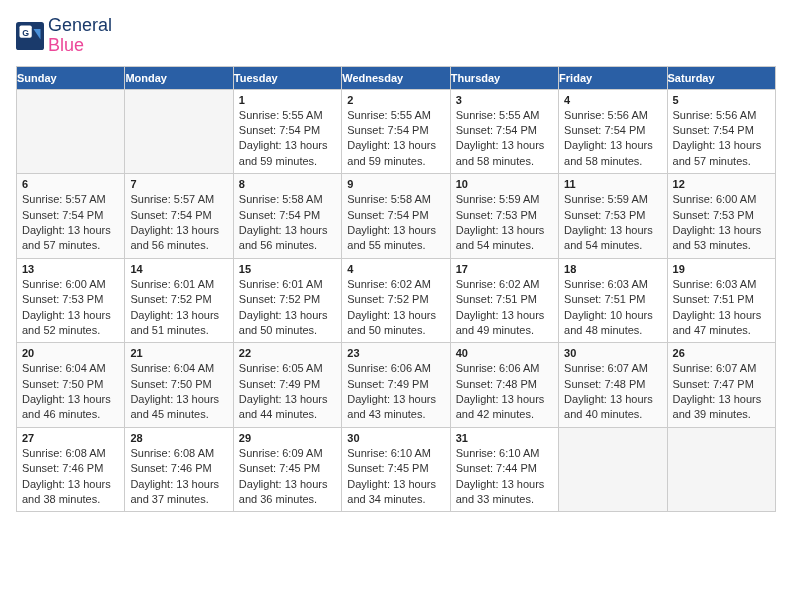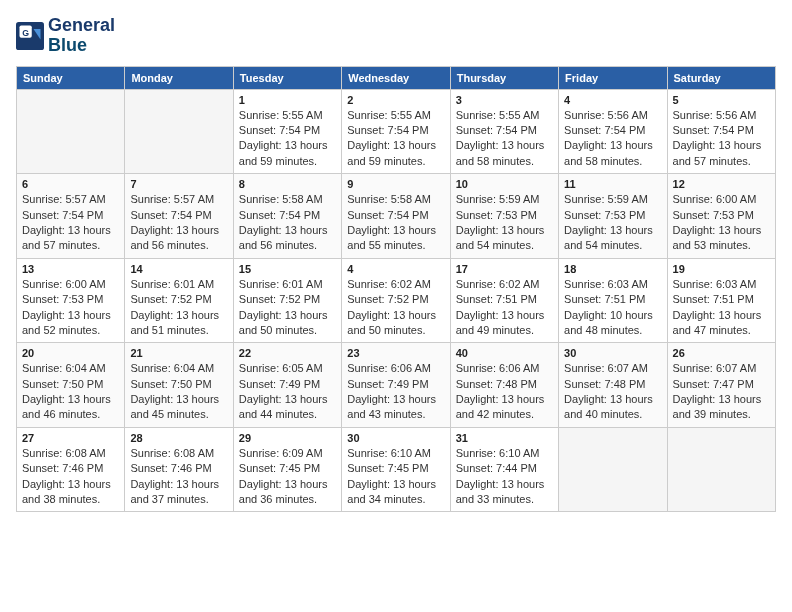--- a/index.html
+++ b/index.html
@@ -22,26 +22,26 @@
       align-items: flex-start;
       margin-bottom: 10px;
     }
     .logo {
       display: flex;
       align-items: center;
       gap: 4px;
     }
     .logo-text {
       font-size: 18px;
-      font-weight: bold;
+      font-weight: normal;
       color: #1a3a6b;
       line-height: 1.1;
     }
     .logo-text span {
-      color: #0c4a6e;
+      color: #ec4899;
     }
     .logo-icon {
       width: 28px;
       height: 28px;
     }
     .title-block {
       text-align: right;
     }
     .month-year {
       font-size: 32px;
@@ -54,21 +54,21 @@
     }
     .calendar {
       width: 100%;
       border-collapse: collapse;
       font-size: 9.5px;
     }
     .calendar th {
       background: #2a5fa5;
       color: #fff;
       text-align: left;
-      padding: 5px 6px;
+      padding: 5px 0;
       font-size: 11px;
       font-weight: bold;
       border: 1px solid #ccc;
     }
     .calendar td {
       border: 1px solid #ccc;
       vertical-align: top;
       padding: 4px 5px;
       width: 108px;
       height: 78px;

